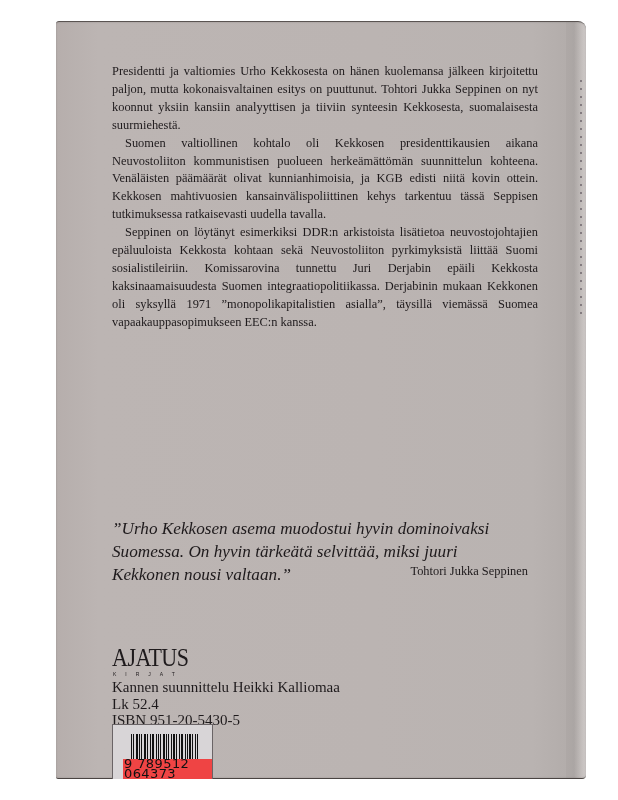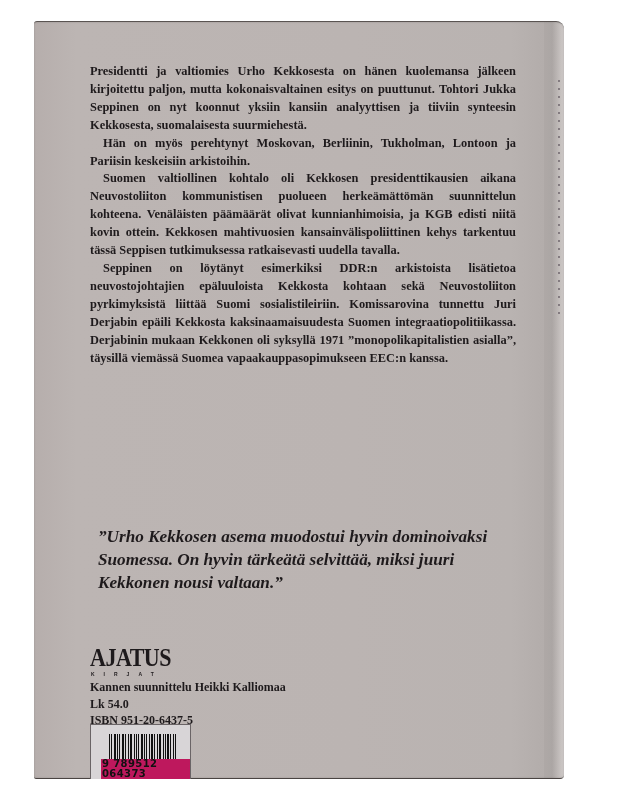--- a/index.html
+++ b/index.html
@@ -9,30 +9,29 @@
     }
     body {
       width: 618px;
       height: 800px;
       position: relative;
       overflow: hidden;
       font-family: "Liberation Serif", "DejaVu Serif", serif;
     }
     .cover {
       position: absolute;
-      left: 34px;
+      left: 56px;
       top: 21px;
       width: 530px;
       height: 756px;
       background: linear-gradient(90deg, #b6aeac 0%, #bcb5b3 8%, #bbb4b2 60%, #b9b3b1 90%, #b3adab 96%, #c2bcba 100%);
       border-top: 1px solid #5a5452;
       border-bottom: 1px solid #4a4442;
       border-radius: 3px 8px 4px 2px;
       box-shadow: inset 0 0 2px rgba(0,0,0,0.2);
-      font-weight: bold;
     }
     .spine-fold {
       position: absolute;
       left: 510px;
       top: 0;
       width: 20px;
       height: 100%;
       background: linear-gradient(90deg, rgba(0,0,0,0.03) 0%, rgba(0,0,0,0.08) 40%, rgba(255,255,255,0.12) 85%, rgba(255,255,255,0.2) 100%);
     }
     .spine-dots {
@@ -65,21 +64,21 @@
       position: absolute;
       left: 56px;
       top: 495px;
       width: 416px;
       font-size: 17.2px;
       line-height: 23px;
       color: #1e1a1c;
     }
     .quote-text {
       font-style: italic;
-      margin: 8px;
+      margin: 0;
     }
     .quote-attrib {
       position: absolute;
       right: 0;
       bottom: 3px;
       font-size: 12.4px;
       font-style: normal;
     }
     .publisher {
       position: absolute;
@@ -97,21 +96,21 @@
       margin-top: 3px;
     }
     .logo-sub {
       font-family: "Liberation Sans", sans-serif;
       font-size: 5px;
       letter-spacing: 9px;
       margin-top: 4px;
       margin-left: 1px;
     }
     .pub-line {
-      font-size: 12px;
+      font-size: 15px;
       line-height: 16.5px;
     }
     .pub-lines {
       margin-top: 2px;
     }
     .barcode-box {
       position: absolute;
       left: 56px;
       top: 702px;
       width: 99px;
@@ -132,53 +131,53 @@
     .barcode-bars span {
       display: block;
       background: #111;
       height: 100%;
     }
     .barcode-digits {
       position: absolute;
       left: 10px;
       top: 34px;
       font-family: "DejaVu Sans", sans-serif;
-      font-size: 10px;
+      font-size: 13px;
       letter-spacing: 0.4px;
       color: #111;
-      background: #be185d;
+      background: #ef4444;
       padding: 0 1px;
       line-height: 10px;
     }
   </style>
 </head>
 <body>
 
 <div class="cover">
   <div class="spine-fold"></div>
   <div class="spine-dots"></div>
 
   <div class="body-text">
     <p class="first">Presidentti ja valtiomies Urho Kekkosesta on hänen kuolemansa jälkeen kirjoitettu paljon, mutta kokonaisvaltainen esitys on puuttunut. Tohtori Jukka Seppinen on nyt koonnut yksiin kansiin analyyttisen ja tiiviin synteesin Kekkosesta, suomalaisesta suurmiehestä.</p>
-    <p>Hän on myös perehtynyt Moskovan, Berliinin, Tukholman, Lontoon ja Pariisin keskeisiin arkistoihin.</p>
     <p>Suomen valtiollinen kohtalo oli Kekkosen presidenttikausien aikana Neuvostoliiton kommunistisen puolueen herkeämättömän suunnittelun kohteena. Venäläisten päämäärät olivat kunnianhimoisia, ja KGB edisti niitä kovin ottein. Kekkosen mahtivuosien kansainvälispoliittinen kehys tarkentuu tässä Seppisen tutkimuksessa ratkaisevasti uudella tavalla.</p>
     <p>Seppinen on löytänyt esimerkiksi DDR:n arkistoista lisätietoa neuvostojohtajien epäluuloista Kekkosta kohtaan sekä Neuvostoliiton pyrkimyksistä liittää Suomi sosialistileiriin. Komissarovina tunnettu Juri Derjabin epäili Kekkosta kaksinaamaisuudesta Suomen integraatiopolitiikassa. Derjabinin mukaan Kekkonen oli syksyllä 1971 ”monopolikapitalistien asialla”, täysillä viemässä Suomea vapaakauppasopimukseen EEC:n kanssa.</p>
   </div>
 
   <div class="quote-block">
     <p class="quote-text">”Urho Kekkosen asema muodostui hyvin dominoivaksi Suomessa. On hyvin tärkeätä selvittää, miksi juuri Kekkonen nousi valtaan.”</p>
+    <span class="quote-attrib">Tohtori Jukka Seppinen</span>
   </div>
 
   <div class="publisher">
     <div class="logo-main">AJATUS</div>
     <div class="logo-sub">KIRJAT</div>
     <div class="pub-lines">
       <div class="pub-line">Kannen suunnittelu Heikki Kalliomaa</div>
-      <div class="pub-line">Lk 54.0</div>
-      <div class="pub-line">ISBN 951-20-6437-5</div>
+      <div class="pub-line">Lk 52.4</div>
+      <div class="pub-line">ISBN 951-20-5430-5</div>
     </div>
   </div>
 
   <div class="barcode-box">
     <div class="barcode-bars">
       <span style="width:1px;margin-right:1px"></span>
         <span style="width:1px;margin-right:2px"></span>
         <span style="width:2px;margin-right:1px"></span>
         <span style="width:1px;margin-right:1px"></span>
         <span style="width:1px;margin-right:2px"></span>

